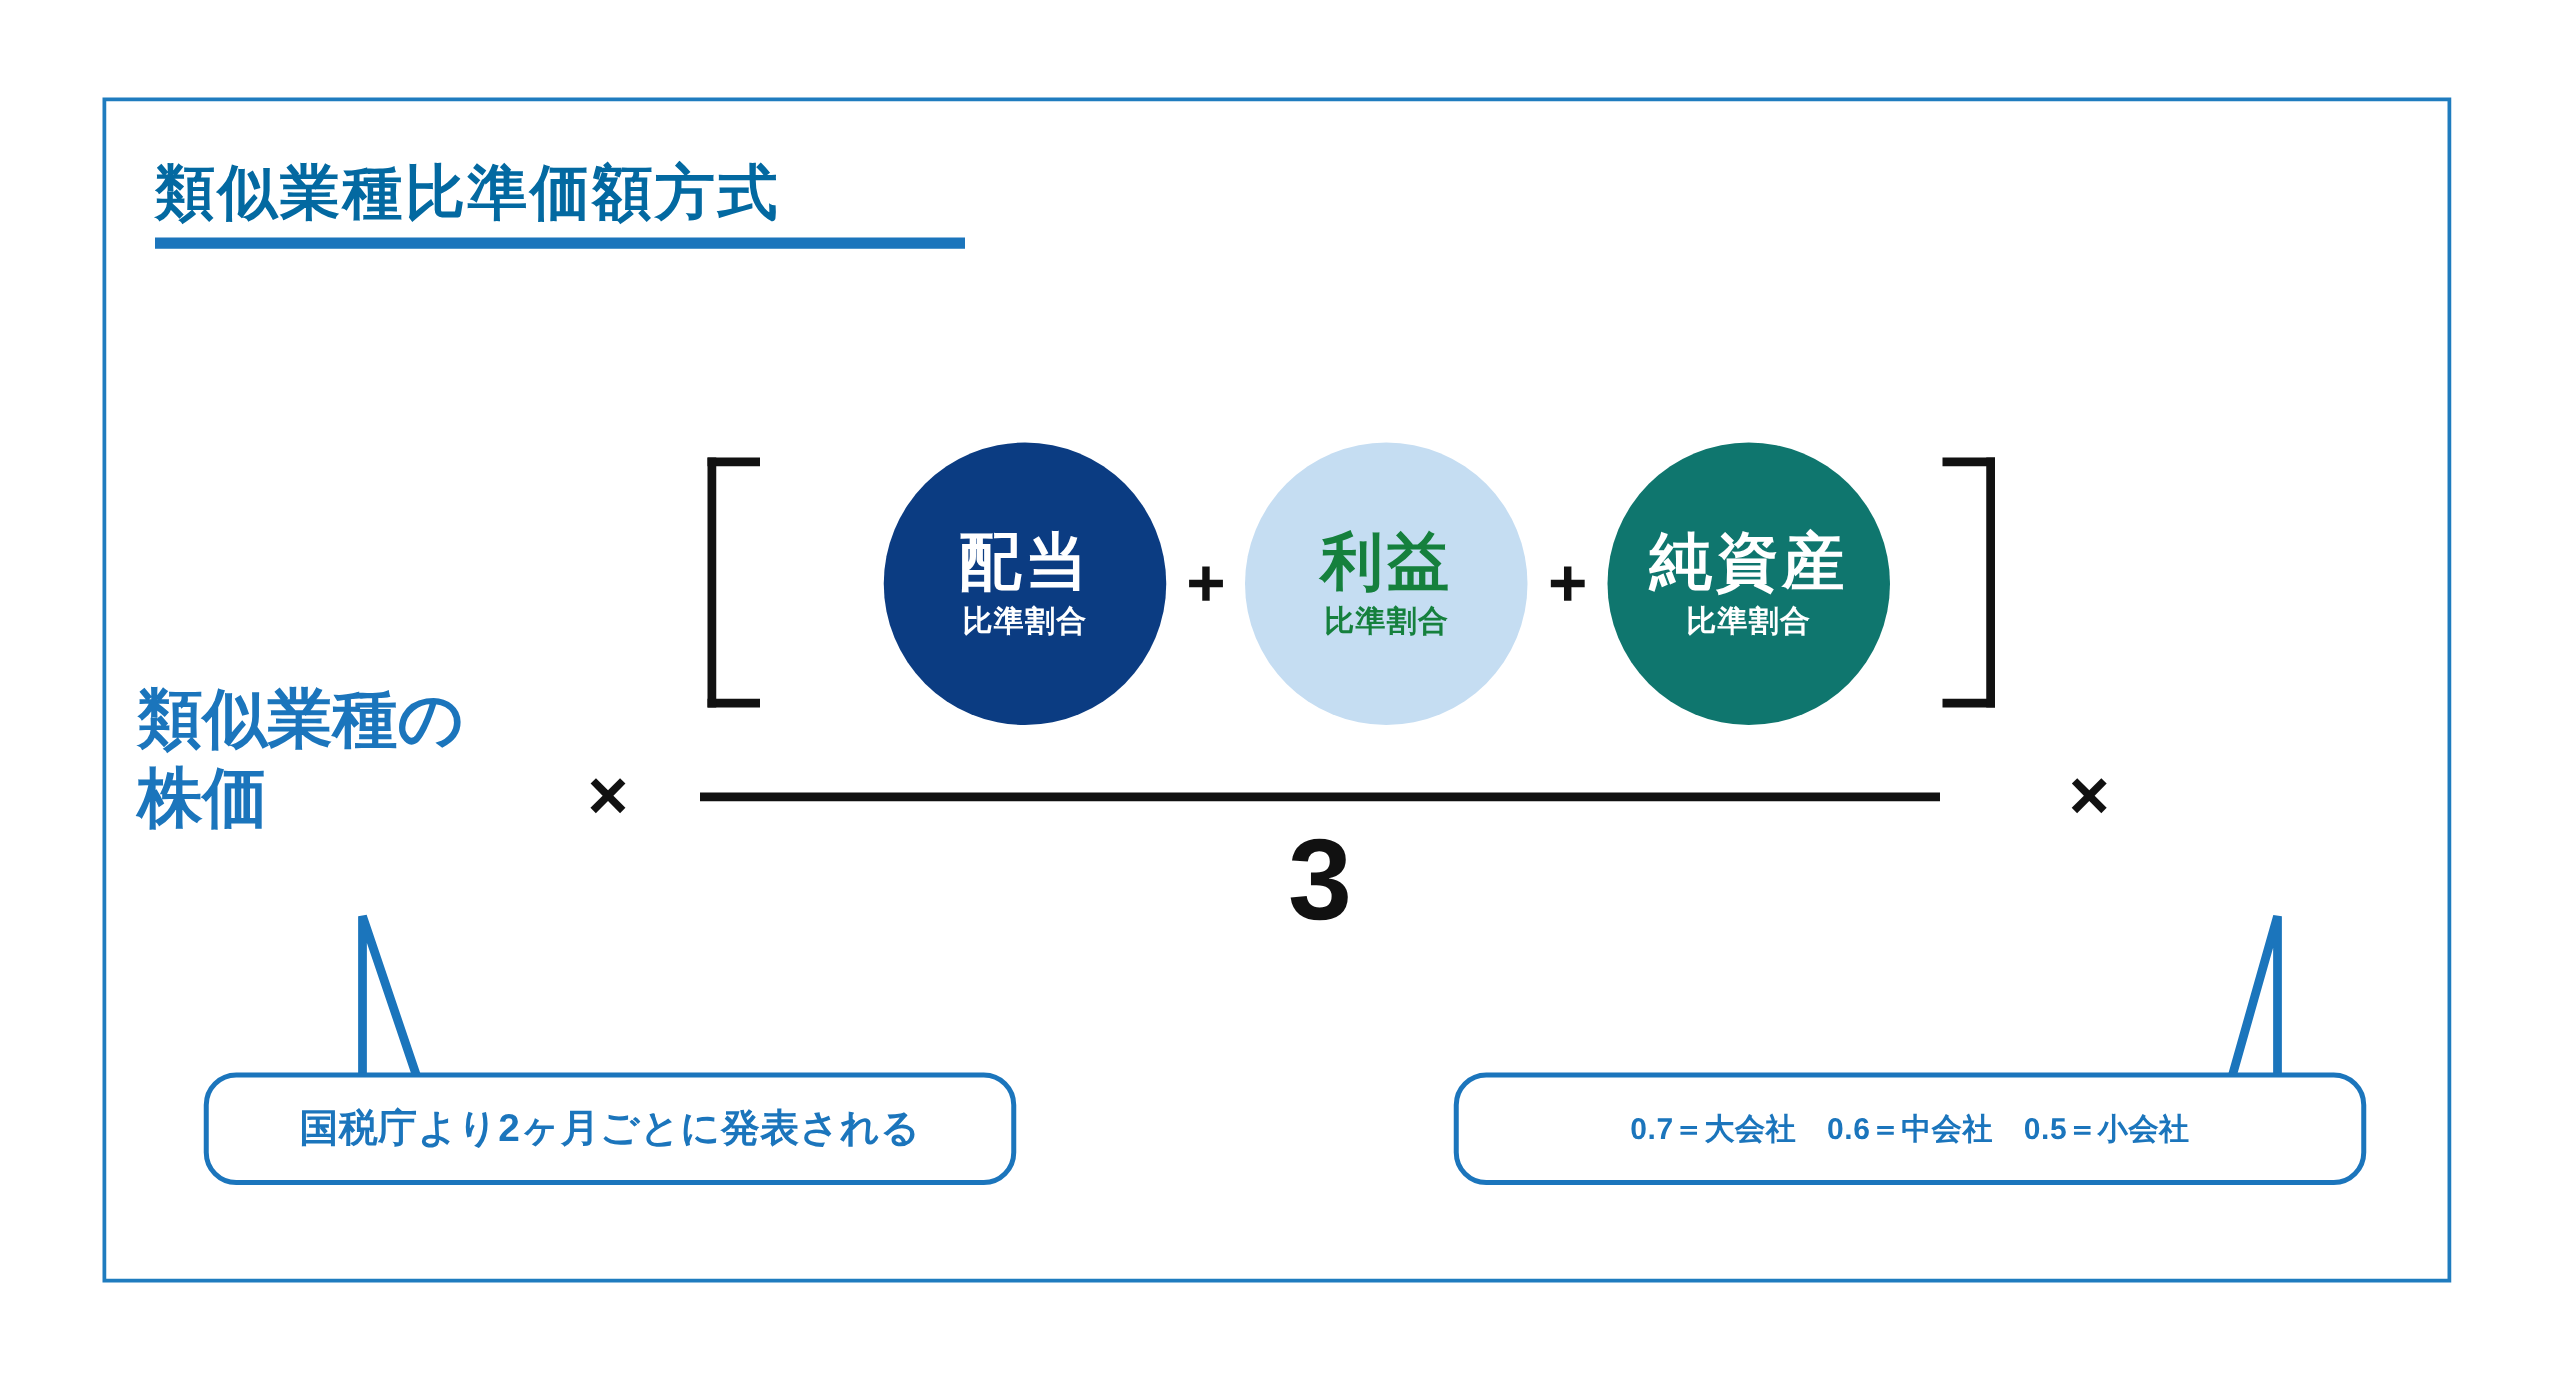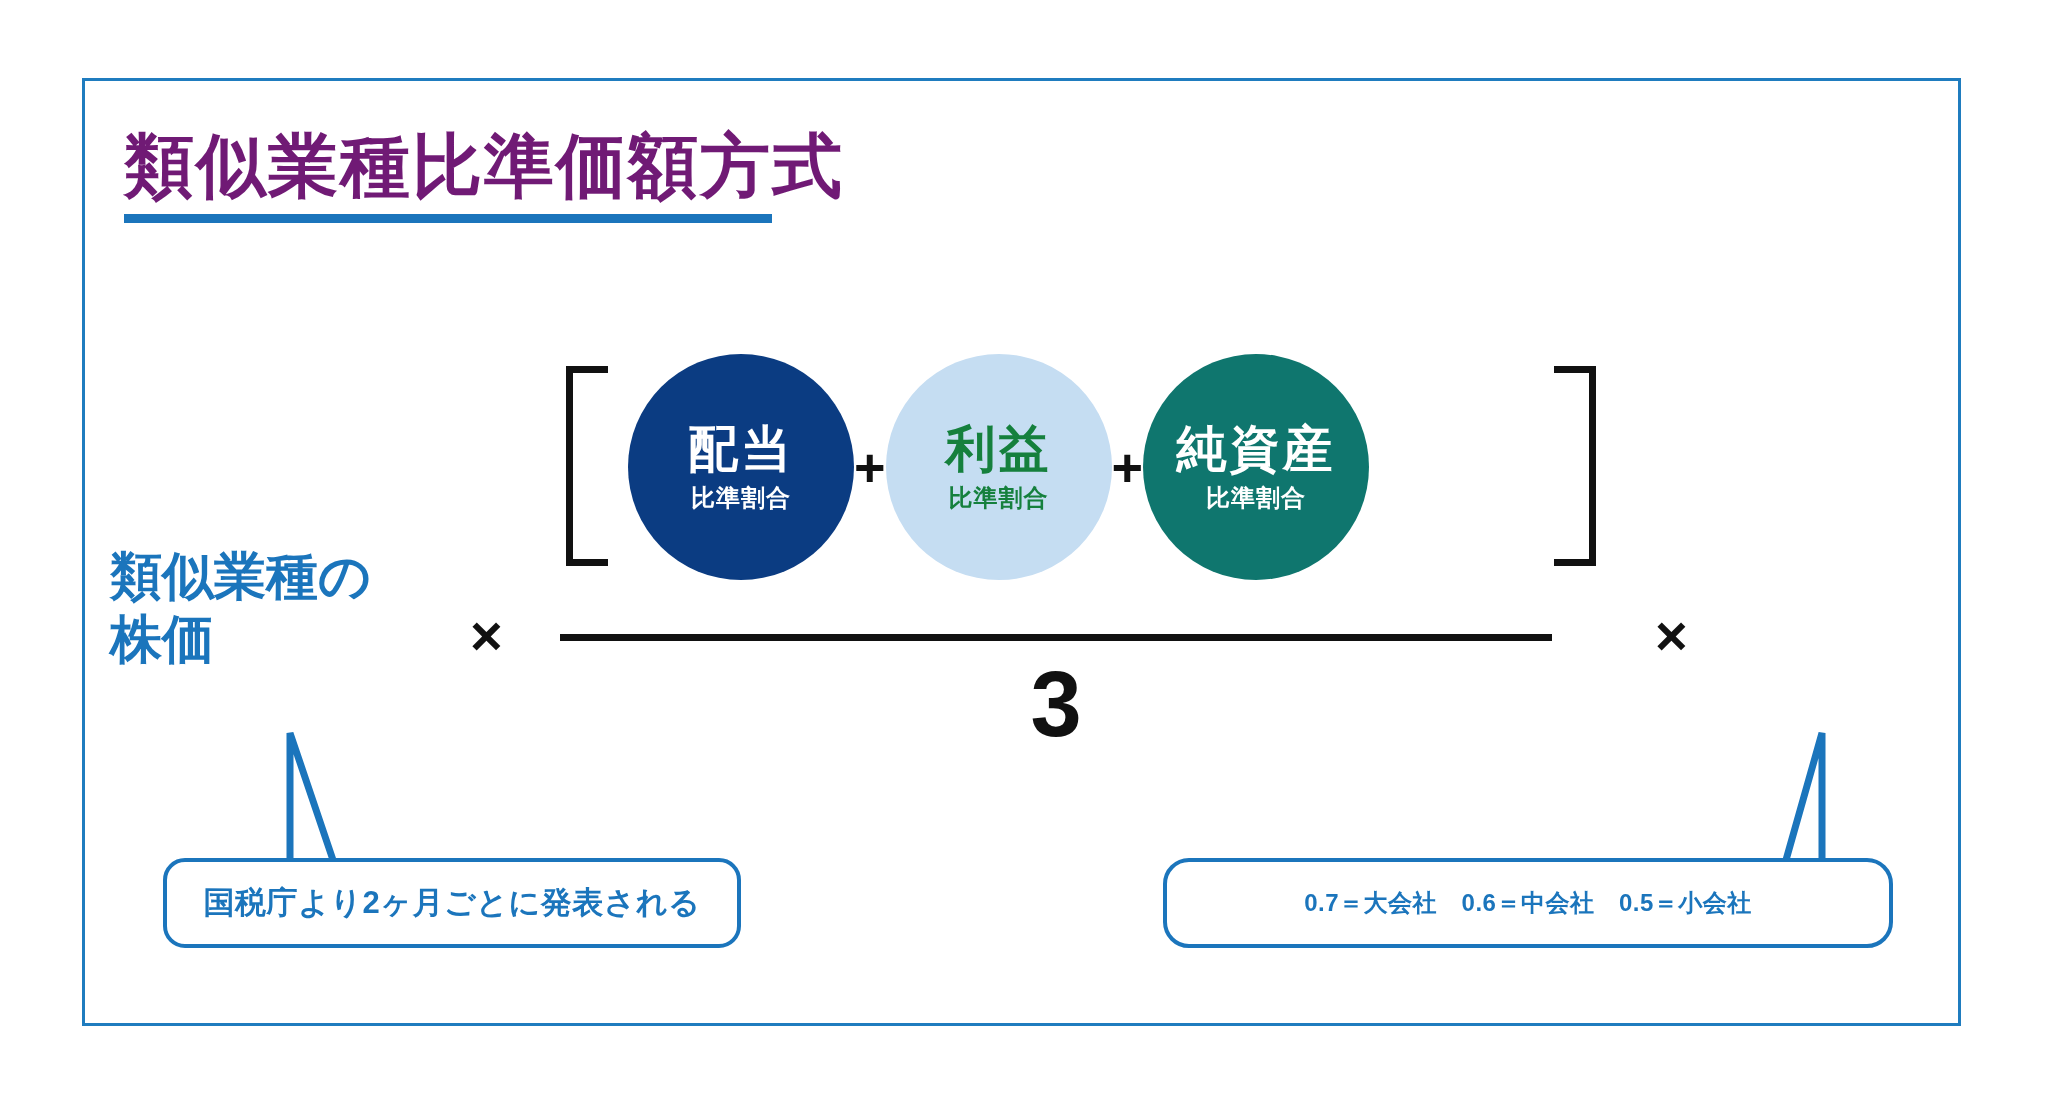--- a/index.html
+++ b/index.html
@@ -28,23 +28,23 @@
     background: #ffffff;
   }
 
   
   #title-block {
     position: absolute;
     left: 124px;
     top: 130px;
   }
   #title-text {
-    font-size: 70px;
-    font-weight: 700;
-    color: #701a75;
+    font-size: 48px;
+    font-weight: 700;
+    color: #0369a1;
     letter-spacing: 2px;
     line-height: 1.05;
     white-space: nowrap;
   }
   #title-underline {
     margin-top: 10px;
     width: 648px;
     height: 9px;
     background: #1B75BC;
   }
@@ -98,27 +98,28 @@
   }
   #bracket-right {
     left: 1554px;
     border: 7px solid #111111;
     border-left: none;
   }
 
   
   #circles {
     position: absolute;
-    left: 628px;
+    left: 600px;
     top: 348px;
     width: 912px;
     height: 238px;
     display: flex;
     align-items: center;
-    justify-content: flex-start;
+    justify-content: flex-end;
+    gap: 16px;
   }
   .circle {
     width: 226px;
     height: 226px;
     border-radius: 50%;
     display: flex;
     flex-direction: column;
     align-items: center;
     justify-content: center;
     flex: 0 0 auto;
@@ -201,25 +202,24 @@
     color: #1B75BC;
     font-weight: 700;
     display: flex;
     align-items: center;
     justify-content: center;
     box-sizing: border-box;
   }
   #callout-left {
     left: 163px;
     top: 858px;
-    width: 578px;
+    width: 650px;
     height: 90px;
     font-size: 31px;
     letter-spacing: 0.5px;
-    border-radius: 22px;
   }
   #callout-right {
     left: 1163px;
     top: 858px;
     width: 730px;
     height: 90px;
     font-size: 24px;
     letter-spacing: 0.5px;
   }
   .tail-svg {

